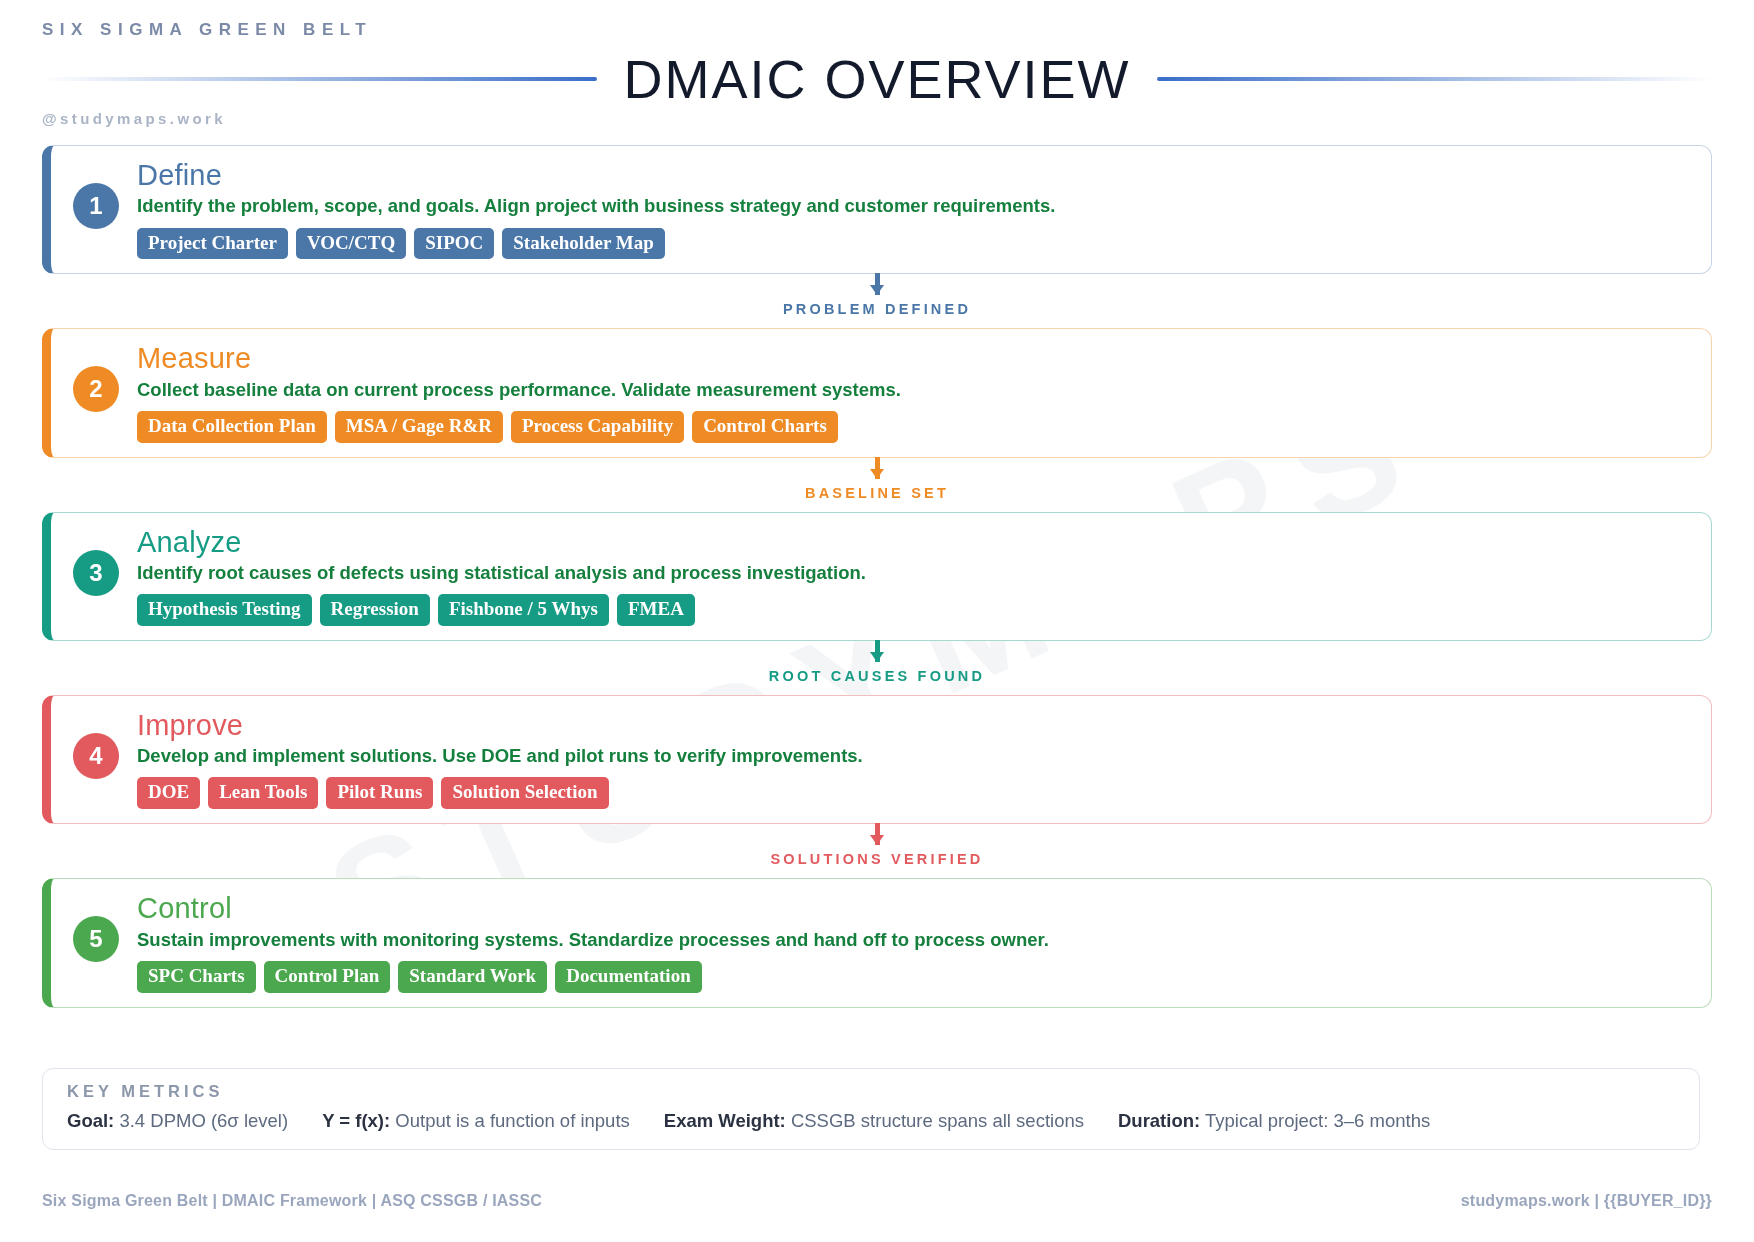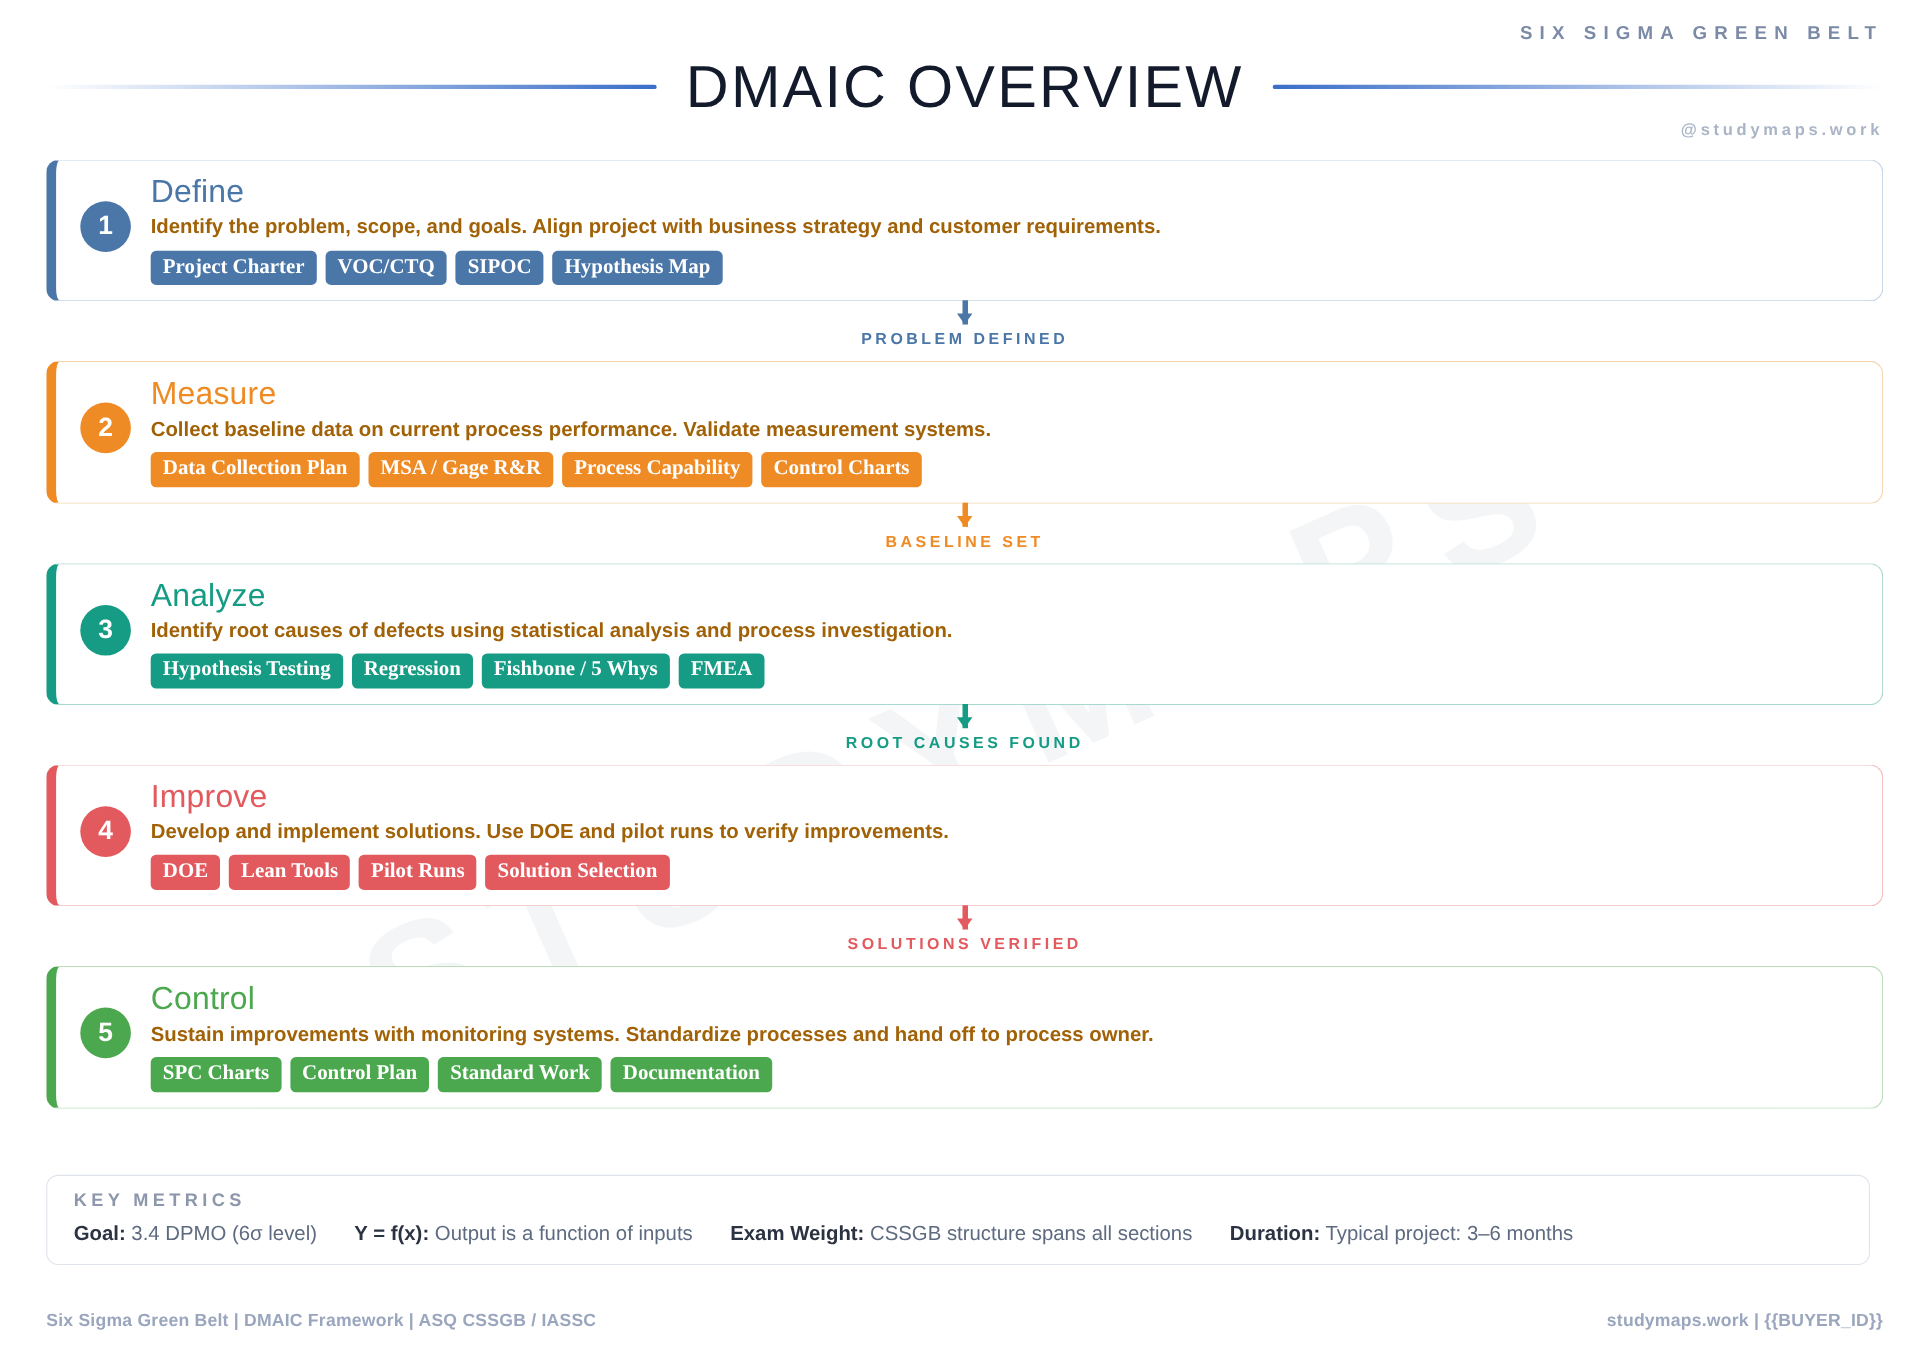--- a/index.html
+++ b/index.html
@@ -35,21 +35,21 @@
     pointer-events: none;
     user-select: none;
     z-index: 0;
   }
 
   
   .header {
     position: relative;
     z-index: 2;
     padding-top: 20px;
-    text-align: right;
+    text-align: left;
   }
   .eyebrow {
     font-size: 17px;
     font-weight: 700;
     letter-spacing: 6.5px;
     color: #7b8aa6;
     text-transform: uppercase;
   }
   .title-row {
     display: flex;
@@ -127,21 +127,21 @@
   .stage-name {
     font-size: 29px;
     font-weight: 400;
     color: var(--accent);
     line-height: 1.12;
     letter-spacing: 0.2px;
   }
   .stage-desc {
     font-size: 18.5px;
     font-weight: 700;
-    color: #a16207;
+    color: #15803d;
     margin-top: 3px;
     line-height: 1.3;
   }
   .chips {
     display: flex;
     flex-wrap: wrap;
     gap: 8px;
     margin-top: 9px;
   }
   .chip {
@@ -258,21 +258,21 @@
   <div class="stages">
       <div class="stage-card" style="--accent: #4a76a8; --soft: #c5d4e6;">
         <div class="num-badge">1</div>
         <div class="stage-body">
           <div class="stage-name">Define</div>
           <div class="stage-desc">Identify the problem, scope, and goals. Align project with business strategy and customer requirements.</div>
           <div class="chips">
             <span class="chip">Project Charter</span>
             <span class="chip">VOC/CTQ</span>
             <span class="chip">SIPOC</span>
-            <span class="chip">Hypothesis Map</span>
+            <span class="chip">Stakeholder Map</span>
           </div>
         </div>
       </div>
       <div class="connector" style="--accent: #4a76a8;">
         <div class="conn-arrow"></div>
         <div class="conn-label">PROBLEM DEFINED</div>
       </div>
       <div class="stage-card" style="--accent: #ef8b25; --soft: #f6d4ae;">
         <div class="num-badge">2</div>
         <div class="stage-body">

